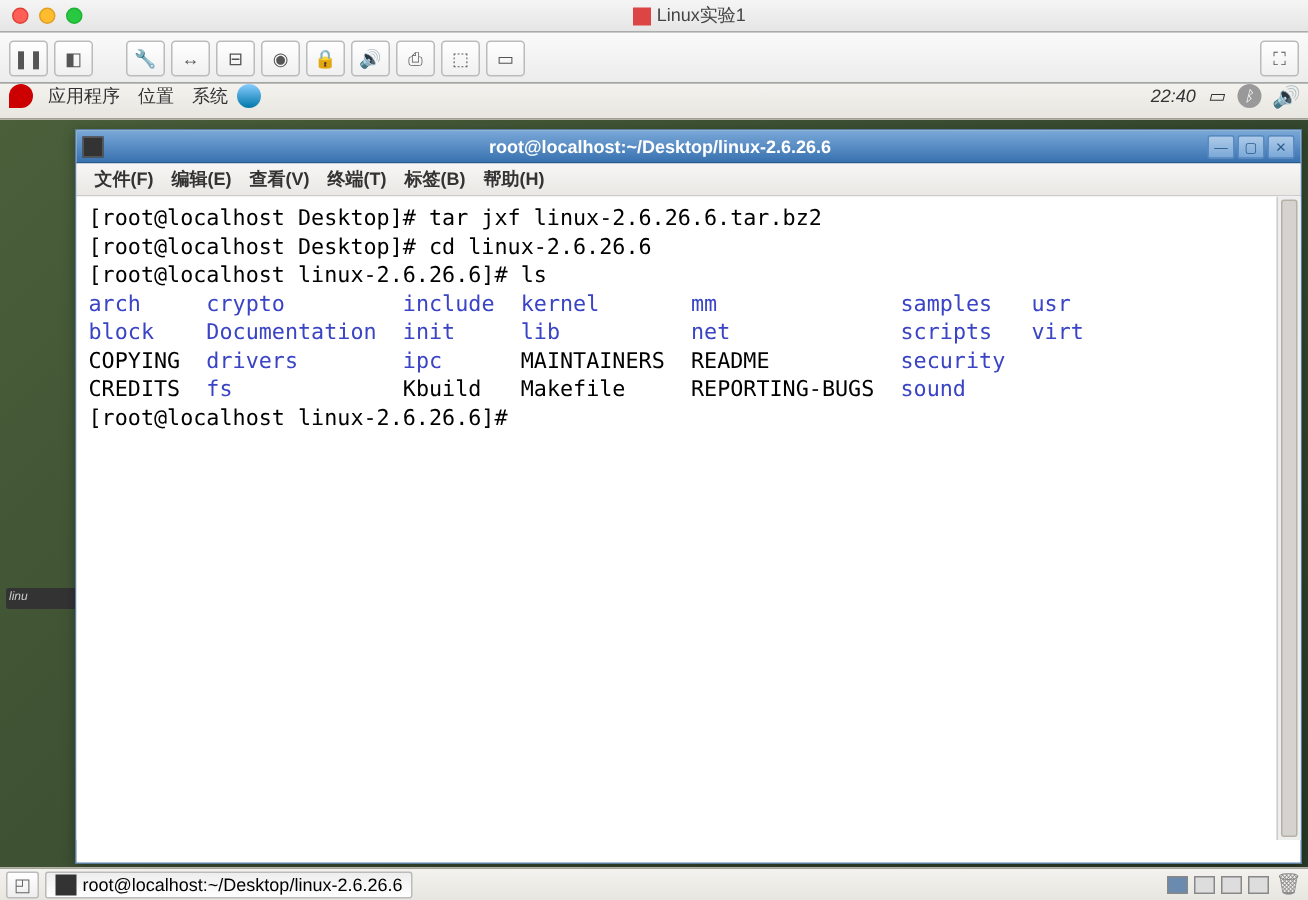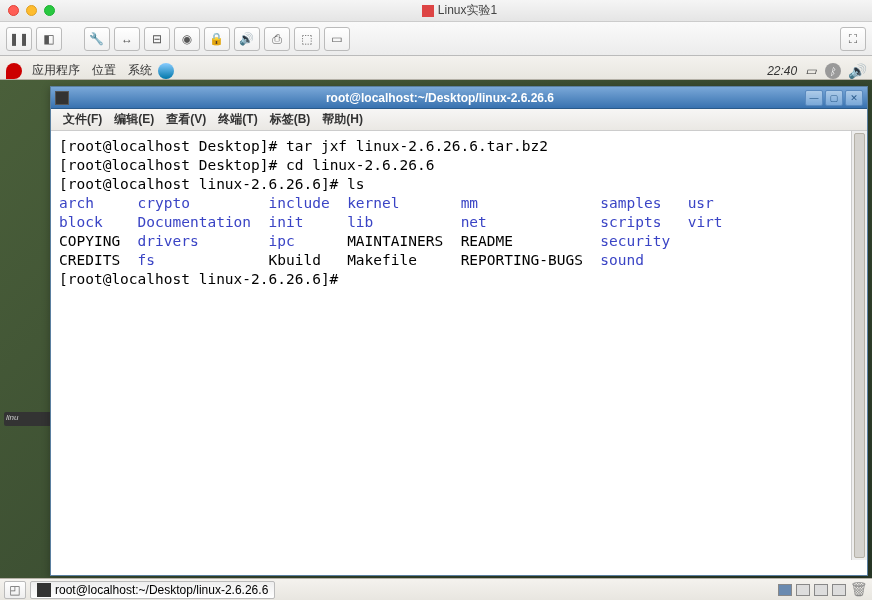--- a/index.html
+++ b/index.html
@@ -15,32 +15,32 @@
 .mac-title { flex:1; text-align:center; font-size:12px; color:#444; display:flex; align-items:center; justify-content:center; gap:4px; }
 .mac-title-icon { width:12px; height:12px; background:#d44; display:inline-block; }
 
 
 .vm-toolbar { height:34px; background:linear-gradient(#fafafa,#ececec); border-bottom:1px solid #bbb; display:flex; align-items:center; padding:0 6px; gap:4px; }
 .vm-btn { width:26px; height:24px; border:1px solid #bbb; border-radius:3px; background:linear-gradient(#fff,#f0f0f0); display:flex; align-items:center; justify-content:center; color:#555; font-size:12px; cursor:default; }
 .vm-sep { width:14px; }
 .vm-right { margin-left:auto; display:flex; gap:4px; }
 
 
-.gnome-panel { height:24px; background:linear-gradient(#f4f2ee,#e8e6e0); border-bottom:1px solid #b5b1a7; display:flex; align-items:flex-end; padding:0 6px; font-size:12px; color:#333; }
+.gnome-panel { height:24px; background:linear-gradient(#f4f2ee,#e8e6e0); border-bottom:1px solid #b5b1a7; display:flex; align-items:flex-start; padding:0 6px; font-size:12px; color:#333; }
 .gnome-panel .rh { width:16px; height:16px; background:#c00; border-radius:50% 50% 50% 0; margin-right:4px; }
 .gnome-menu { padding:0 6px; cursor:default; }
 .gnome-right { margin-left:auto; display:flex; align-items:center; gap:8px; color:#333;font-style:italic; }
 .gnome-icon { width:16px; height:16px; border-radius:50%; display:inline-flex; align-items:center; justify-content:center; }
 .globe { background:linear-gradient(#8cf,#07a); }
 .bt { background:#999; color:#fff; font-size:10px; }
 .spk { font-size:14px; }
 
 
 .desktop { position:relative; height:498px; background:linear-gradient(135deg,#4a5f3a,#2a3a28); }
-.dock-thumb { position:absolute; left:4px; top:332px; width:50px; height:14px; background:#333; border-radius:2px; font-size:8px; color:#ccc; padding:1px 2px;font-style:italic; }
+.dock-thumb { position:absolute; left:4px; top:312px; width:50px; height:14px; background:#333; border-radius:2px; font-size:8px; color:#ccc; padding:1px 2px;font-style:italic; }
 
 
 .term-window { position:absolute; left:50px; top:6px; width:818px; height:490px; background:#fff; border:1px solid #5a7fa0; box-shadow:0 2px 8px rgba(0,0,0,0.3); }
 .term-titlebar { height:22px; background:linear-gradient(#7aa8d8,#3872b0); display:flex; align-items:center; color:#fff; font-size:12px; padding:0 4px; border-bottom:1px solid #2a5a8a; }
 .term-title-icon { width:14px; height:14px; background:#333; border:1px solid #555; margin-right:6px; }
 .term-title-txt { flex:1; text-align:center; font-weight:bold; }
 .win-btns { display:flex; gap:2px; }
 .win-btn { width:18px; height:16px; background:linear-gradient(#aecbe8,#7aa8d8); border:1px solid #5a8abf; border-radius:2px; display:flex; align-items:center; justify-content:center; font-size:9px; color:#2a5a8a; cursor:default; }
 
 .term-menubar { height:22px; background:linear-gradient(#f7f6f5,#eae8e4); border-bottom:1px solid #ccc; display:flex; align-items:center; padding:0 6px; font-size:12px; color:#333;font-weight:bold; }

